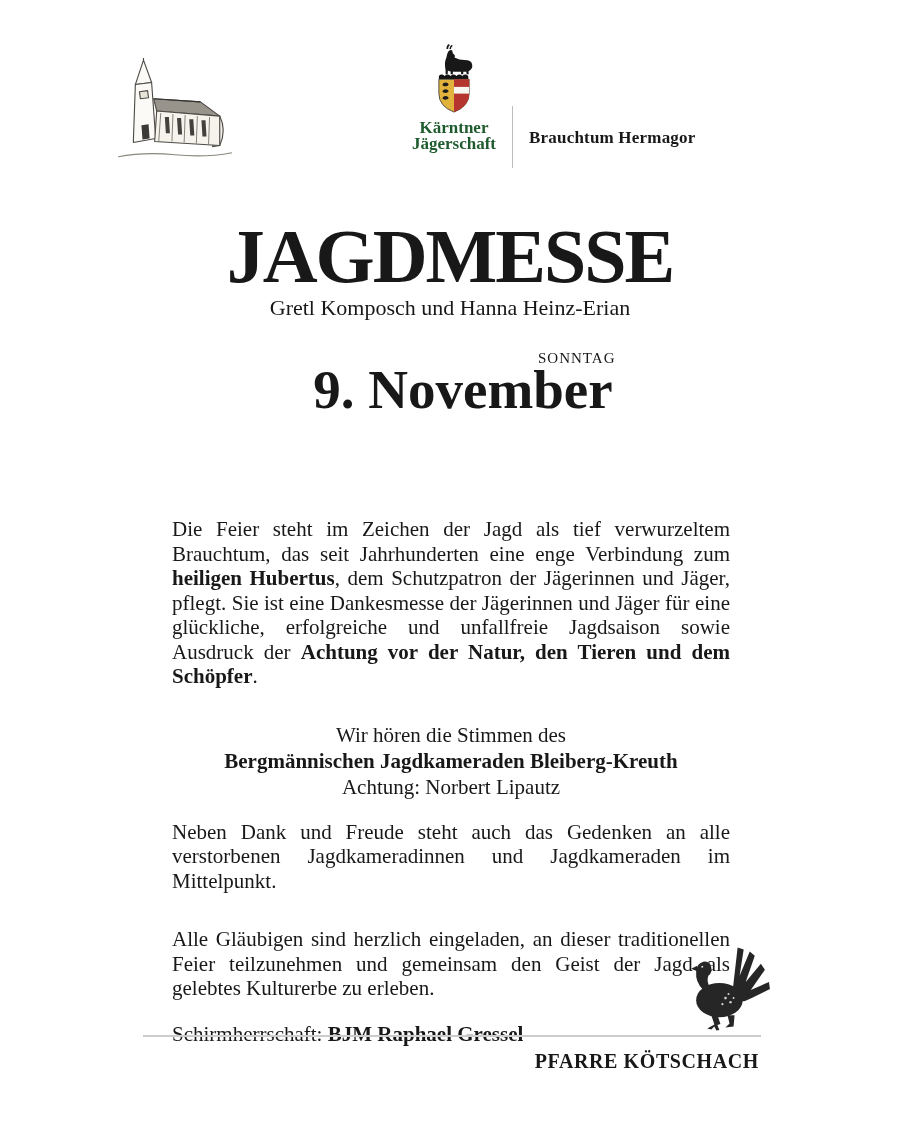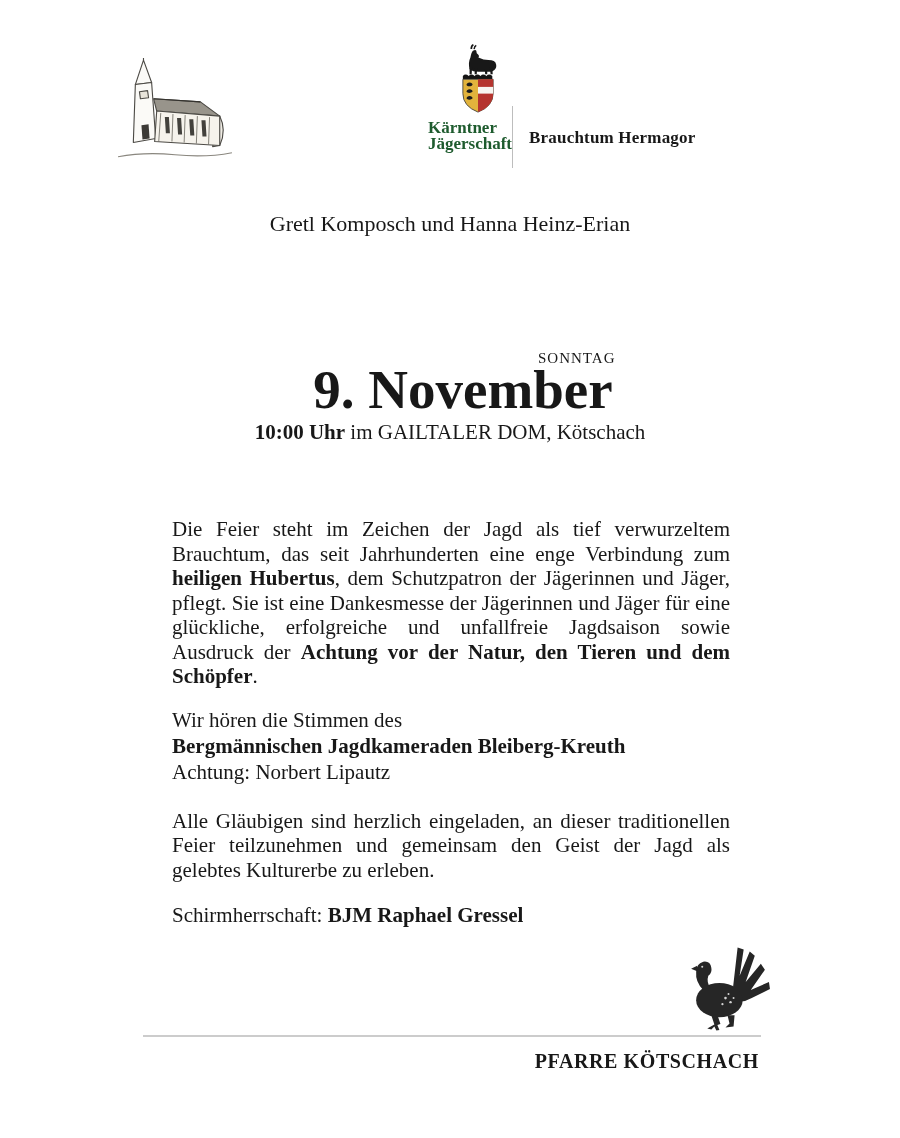--- a/index.html
+++ b/index.html
@@ -13,43 +13,43 @@
   html,body{background:#ffffff;}
   body{
     width:900px;height:1138px;position:relative;overflow:hidden;
     font-family:"Liberation Serif", "DejaVu Serif", serif;
     color:var(--ink);
   }
   .page{position:absolute;inset:0;background:#fff;}
 
   
   .church{position:absolute;left:114px;top:58px;width:122px;height:106px;}
-  .logo-block{position:absolute;left:428px;top:44px;width:100px;}
+  .logo-block{position:absolute;left:404px;top:44px;width:100px;text-align:center;}
   .crest{width:54px;height:74px;display:block;margin:0 auto;}
   .logo-text{margin-top:2px;font-weight:bold;font-size:17px;line-height:16px;color:var(--logo_green);}
   .v-divider{position:absolute;left:512px;top:106px;width:1px;height:62px;background:#bdbdbd;}
   .district{position:absolute;left:529px;top:128px;font-size:17px;font-weight:bold;letter-spacing:.2px;}
 
   
   .title-block{position:absolute;left:0;right:0;top:214px;text-align:center;}
   .main-title{font-size:76px;font-weight:bold;letter-spacing:-2px;line-height:84px;}
   .subtitle{font-size:22px;line-height:24px;margin-top:-2px;}
 
   
   .weekday{position:absolute;left:538px;top:350px;font-size:15px;font-weight:normal;letter-spacing:1px;}
   .date-block{position:absolute;left:0;right:0;top:362px;text-align:center;}
   .date-line{font-size:55px;font-weight:bold;line-height:56px;margin-left:26px;}
   .time-line{font-size:21px;line-height:26px;margin-top:1px;}
 
   
   .body-col{position:absolute;left:172px;top:517px;width:558px;font-size:21px;line-height:24.5px;}
   .body-col p{text-align:justify;}
-  .choir{ margin-top:18px;line-height:26px;}
+  .choir{ text-align:center;margin-top:33px;line-height:26px;}
   .p2{margin-top:20px;}
-  .p3{margin-top:24px;}
+  .p3{margin-top:34px;}
   .patronage{margin-top:21px;text-align:left;}
 
   
   .bird{position:absolute;left:681px;top:941px;width:93px;height:94px;}
   .h-divider{position:absolute;left:143px;top:1035px;width:618px;height:1.5px;background:var(--divider);}
   .parish{position:absolute;right:141px;top:1050px;font-size:20px;font-weight:bold;letter-spacing:.6px;}
 
   b{font-weight:bold;}
 </style>
 </head>
@@ -98,38 +98,39 @@
     <div class="logo-text">
       <div>Kärntner</div>
       <div>Jägerschaft</div>
     </div>
   </div>
 
   <div class="v-divider"></div>
   <div class="district">Brauchtum Hermagor</div>
 
   <div class="title-block">
+    <div class="main-title">JAGDMESSE</div>
     <div class="subtitle">Gretl Komposch und Hanna Heinz-Erian</div>
   </div>
 
   <div class="weekday">SONNTAG</div>
   <div class="date-block">
     <div class="date-line">9. November</div>
-    <div class="time-line"><b>10:00 Uhr</b><span> im GAILTALER DOM, Kötschach</span></div>
   </div>
 
   <div class="body-col">
     <p><span>Die Feier steht im Zeichen der Jagd als tief verwurzeltem Brauchtum, das seit Jahrhunderten eine enge Verbindung zum </span><b>heiligen Hubertus</b><span>, dem Schutzpatron der Jägerinnen und Jäger, pflegt. Sie ist eine Dankesmesse der Jägerinnen und Jäger für eine glückliche, erfolgreiche und unfallfreie Jagdsaison sowie Ausdruck der </span><b>Achtung vor der Natur, den Tieren und dem Schöpfer</b><span>.</span></p>
 
     <div class="choir">
       <div>Wir hören die Stimmen des</div>
       <b>Bergmännischen Jagdkameraden Bleiberg-Kreuth</b>
       <div>Achtung: Norbert Lipautz</div>
     </div>
 
+    <p class="p2">Neben Dank und Freude steht auch das Gedenken an alle verstorbenen Jagdkameradinnen und Jagdkameraden im Mittelpunkt.</p>
 
     <p class="p3">Alle Gläubigen sind herzlich eingeladen, an dieser traditionellen Feier teilzunehmen und gemeinsam den Geist der Jagd als gelebtes Kulturerbe zu erleben.</p>
 
     <p class="patronage"><span>Schirmherrschaft: </span><b>BJM Raphael Gressel</b></p>
   </div>
 
   <svg class="bird" viewBox="0 0 92 92" xmlns="http://www.w3.org/2000/svg">
     <g fill="#262626">
       <path d="M50,58 L56,6 L62,8 L58,34 L68,10 L73,14 L64,40 L79,22 L83,28 L69,48 L87,40 L88,47 L70,56 Q60,62 50,58 Z"></path>
       <ellipse cx="38" cy="58" rx="23" ry="17"></ellipse>

